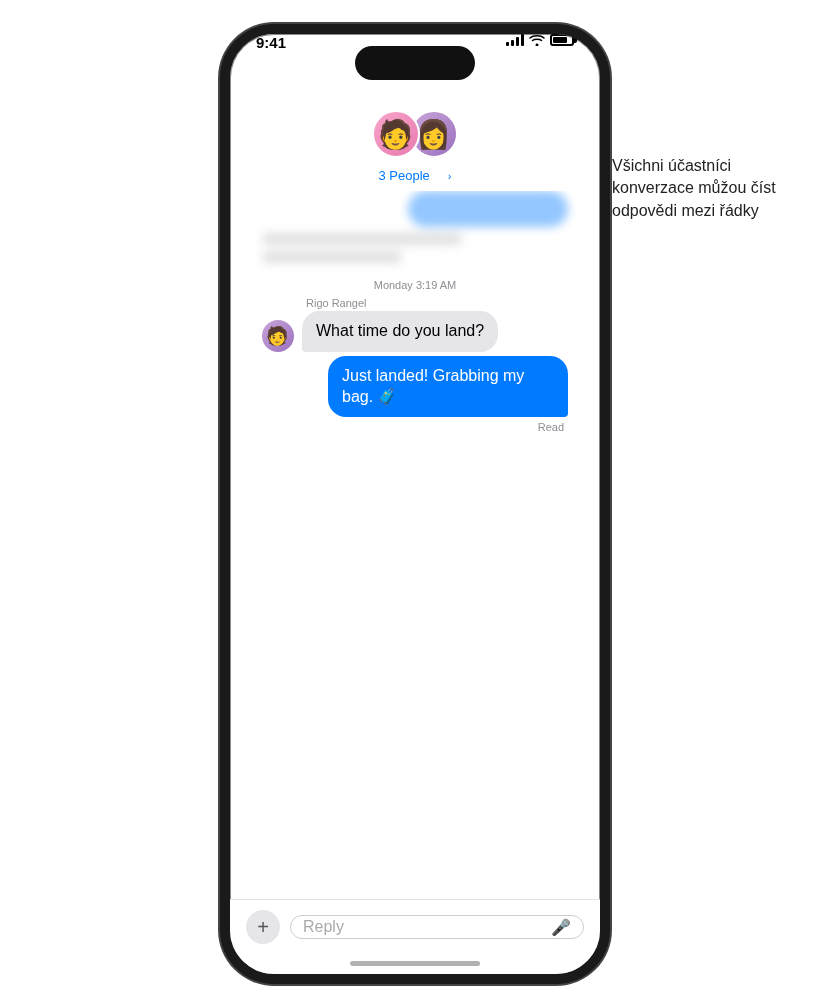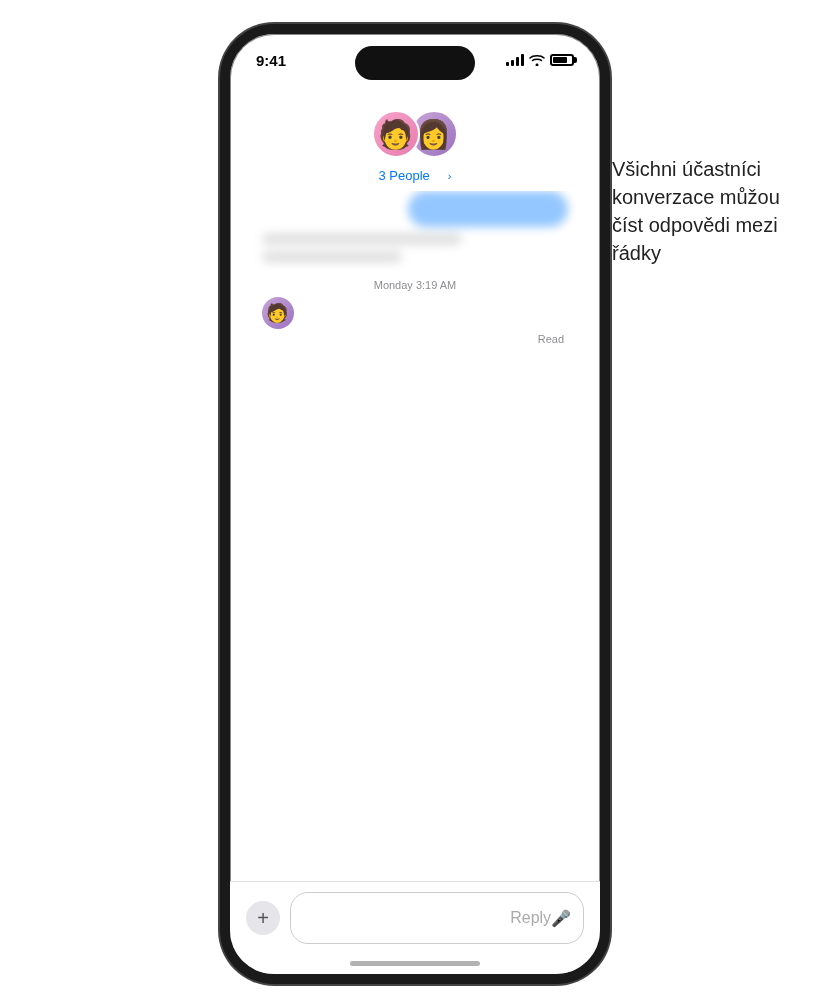--- a/index.html
+++ b/index.html
@@ -25,21 +25,21 @@
       align-items: center;
       justify-content: center;
     }
 
     
     .annotation {
       position: absolute;
       top: 155px;
       right: 18px;
       width: 200px;
-      font-size: 20px;
+      font-size: 16px;
       line-height: 1.4;
       color: #222;
       text-align: left;
     }
 
     .annotation-line {
       position: absolute;
       top: 183px;
       right: 218px;
       width: 180px;
@@ -84,21 +84,21 @@
     }
 
     
     .status-bar {
       position: absolute;
       top: 0;
       left: 0;
       right: 0;
       height: 58px;
       display: flex;
-      align-items: center;
+      align-items: flex-start;
       justify-content: space-between;
       padding: 0 26px 6px;
       z-index: 50;
     }
 
     .status-time {
       font-size: 15px;
       font-weight: 600;
       color: #000;
     }
@@ -344,28 +344,28 @@
       align-items: center;
       justify-content: center;
       font-size: 20px;
       color: #555;
       cursor: pointer;
       flex-shrink: 0;
     }
 
     .reply-input {
       flex: 1;
-      height: 52px;
+      height: 24px;
       border-radius: 18px;
       border: 1px solid #ccc;
       display: flex;
       align-items: center;
       padding: 0 12px;
       background: white;
-      justify-content: flex-end;
+      justify-content: space-between;
     }
 
     .reply-placeholder {
       font-size: 16px;
       color: #aaa;
     }
 
     .mic-icon {
       font-size: 16px;
       color: #aaa;
@@ -451,25 +451,30 @@
             <div class="blur-pill" style="width:160px;"></div>
           </div>
           <div style="margin-bottom:16px;">
             <div class="blur-text-line" style="width:200px; margin-left:0;"></div>
             <div class="blur-text-line" style="width:140px;"></div>
           </div>
         </div>
 
         <div class="timestamp-label">Monday 3:19 AM</div>
 
+        <div class="sender-name">Rigo Rangel</div>
 
         <div class="message-row received">
           <div class="sender-avatar">🧑</div>
-        </div>
-
+          <div class="bubble received">What time do you land?</div>
+        </div>
+
+        <div class="message-row sent">
+          <div class="bubble sent">Just landed! Grabbing my bag. 🧳</div>
+        </div>
         <div class="read-label">Read</div>
 
       </div>
 
       <div class="chat-input-area">
         <div class="plus-button">+</div>
         <div class="reply-input">
           <span class="reply-placeholder">Reply</span>
           <span class="mic-icon">🎤</span>
         </div>

